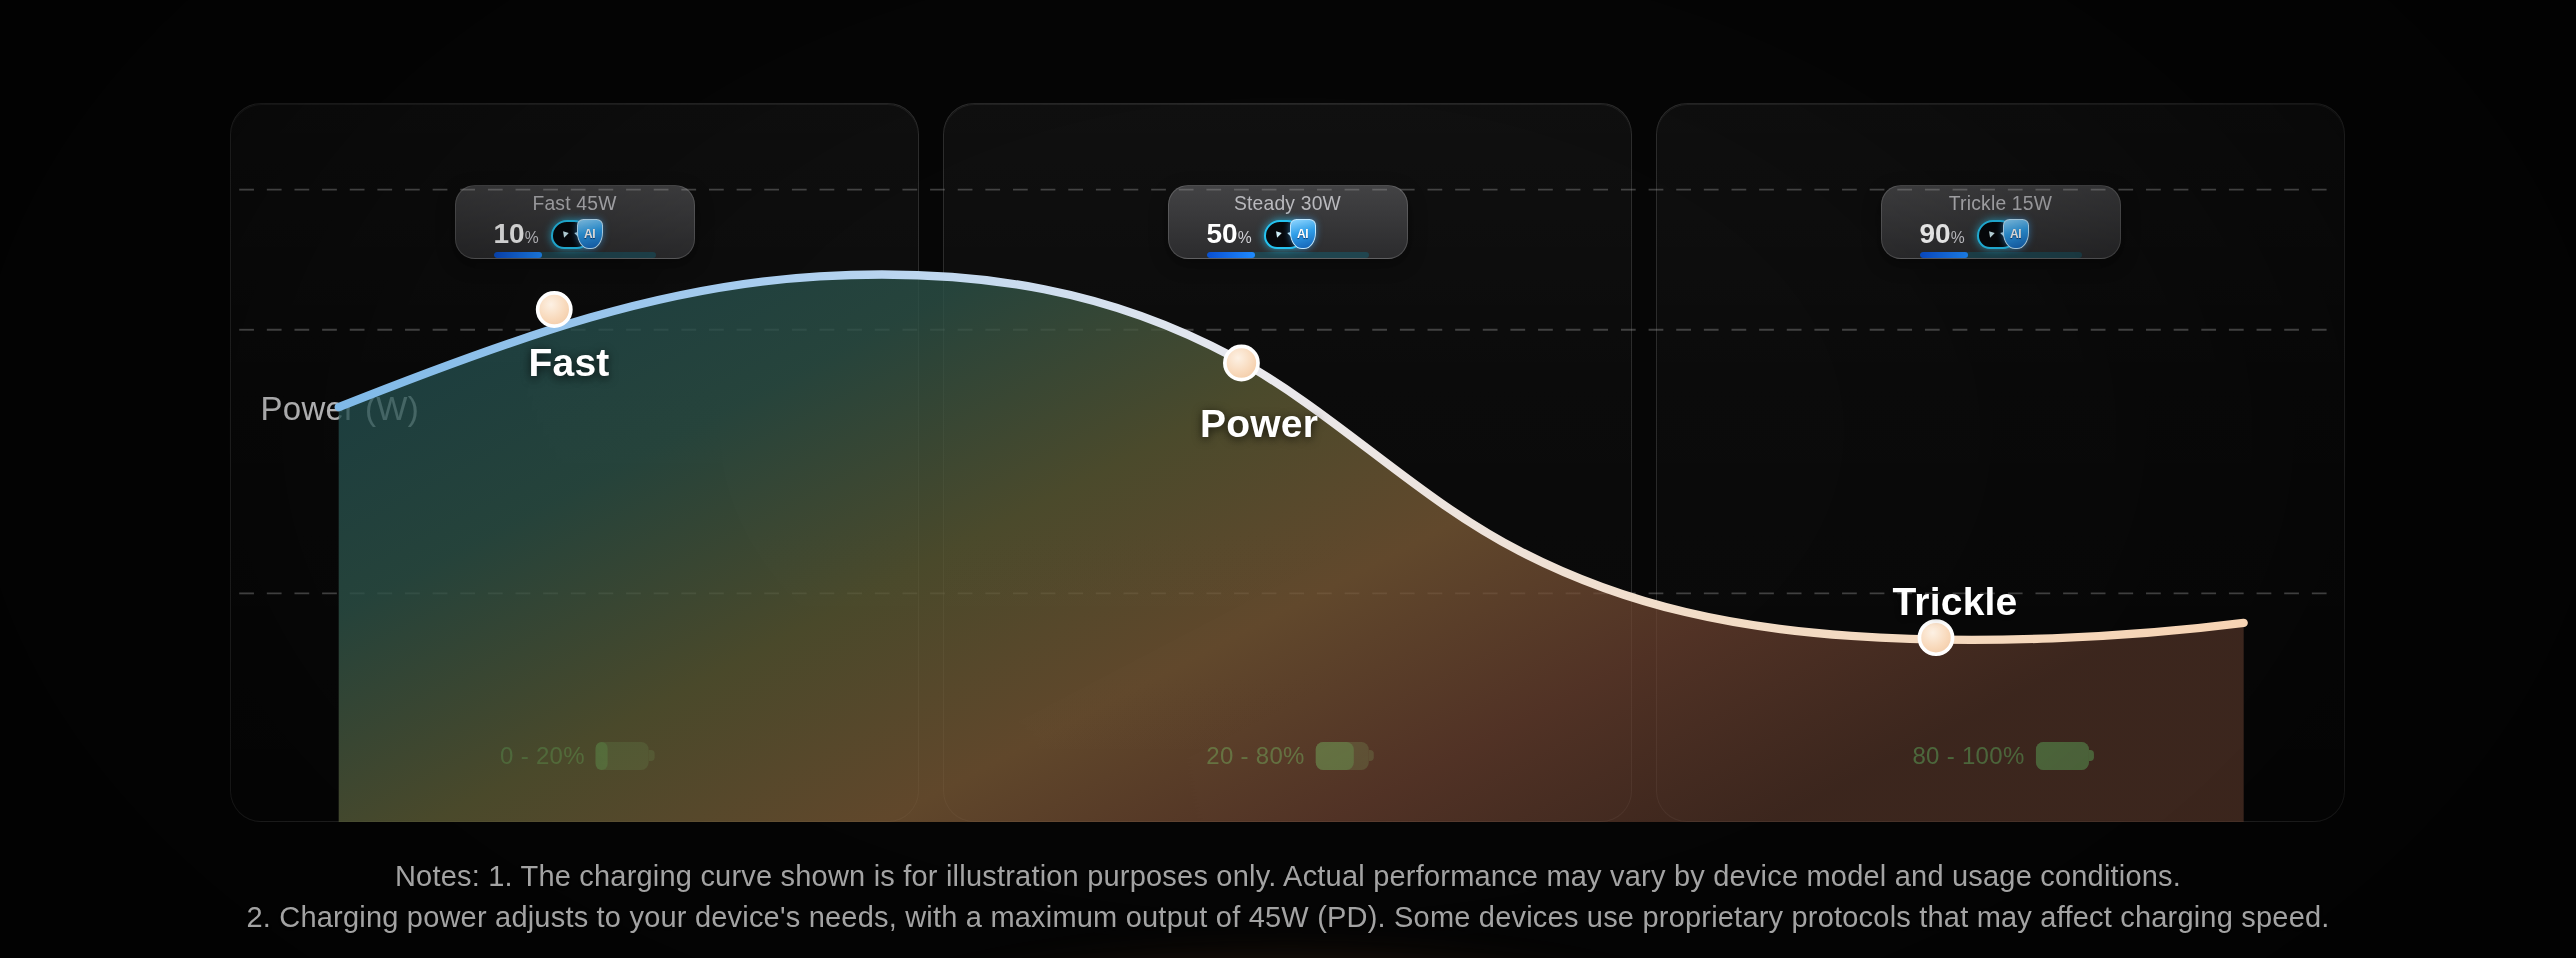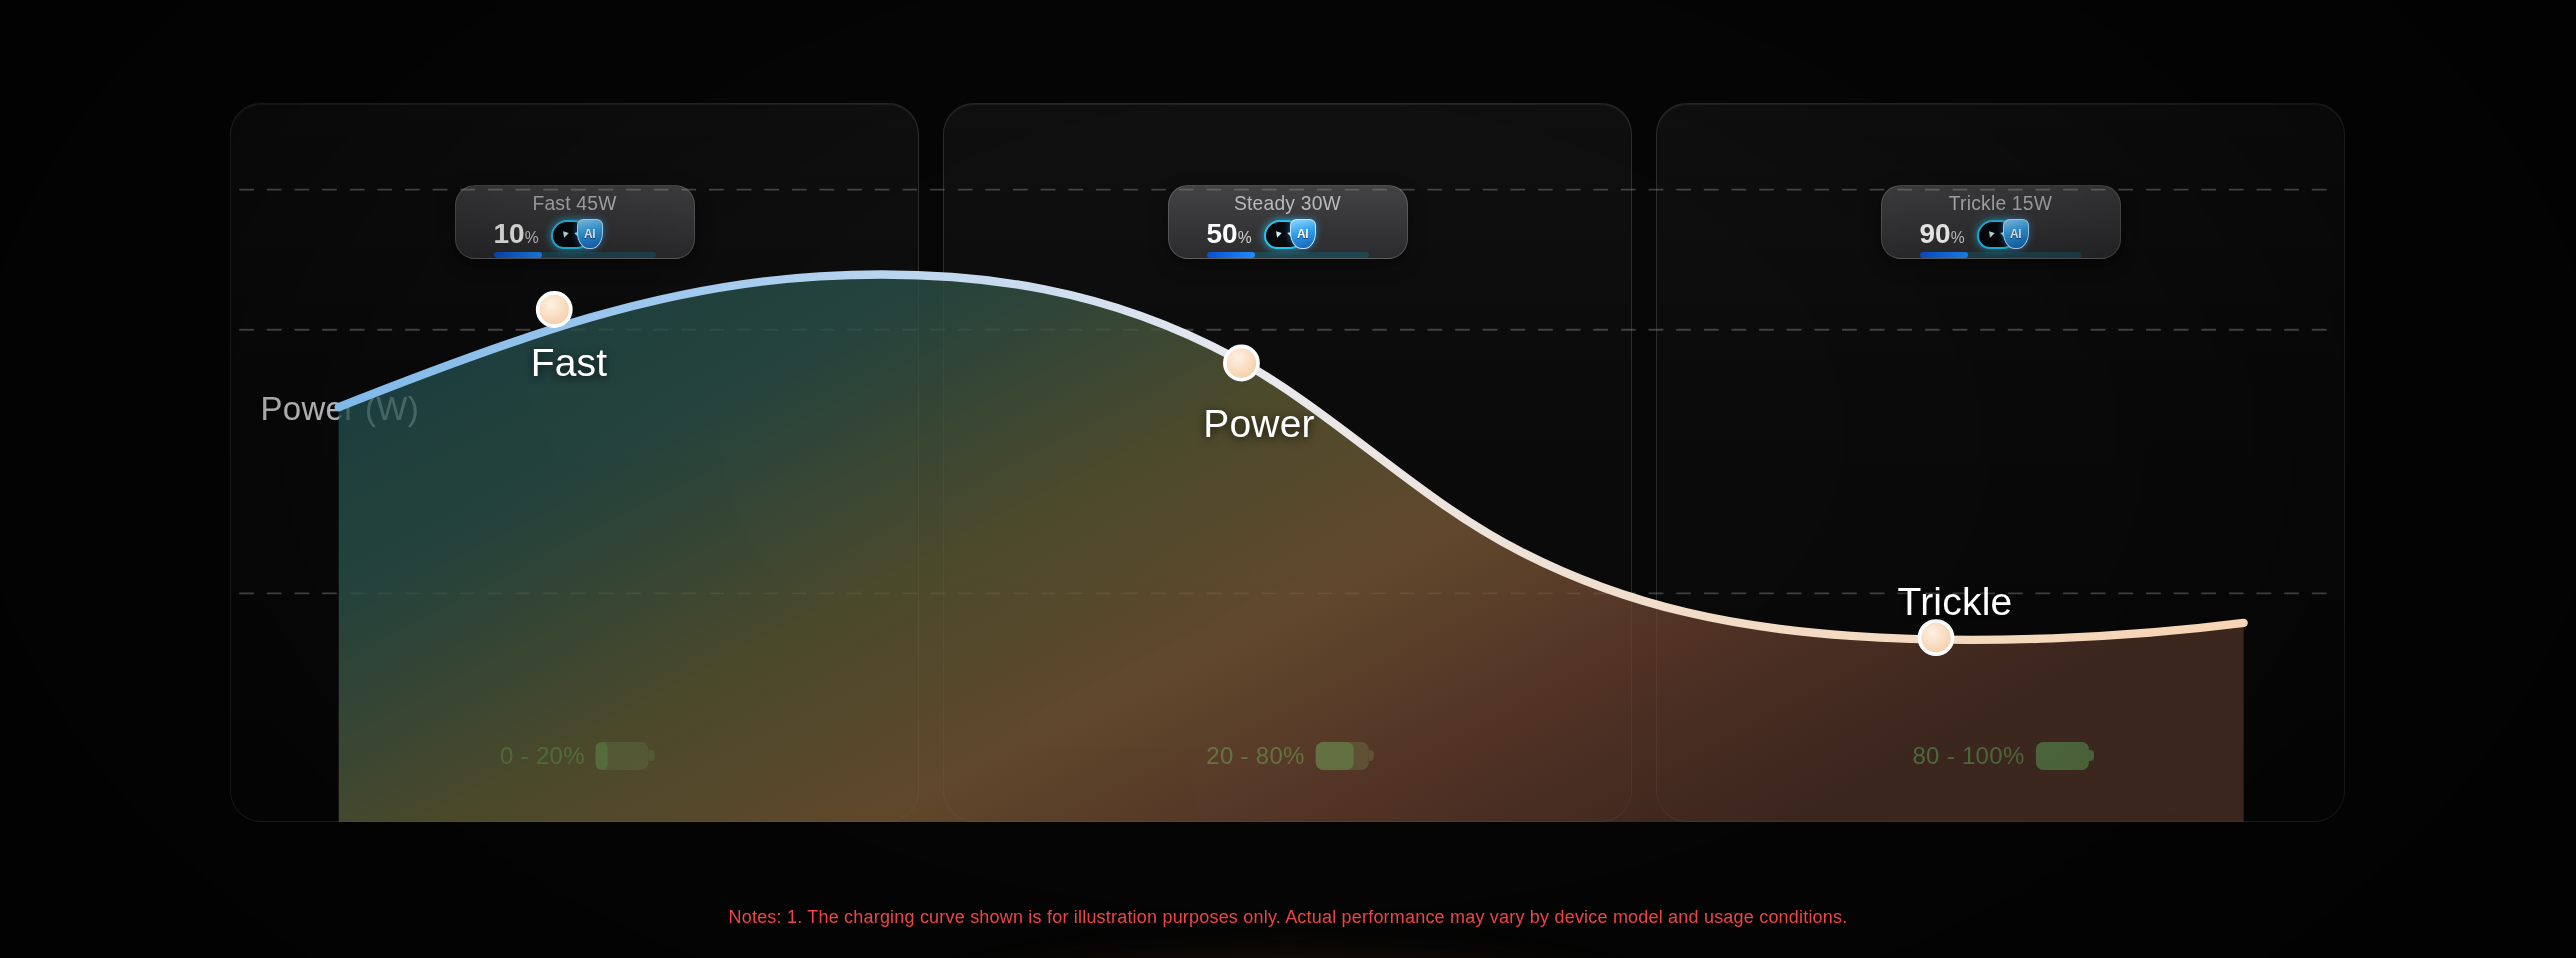--- a/index.html
+++ b/index.html
@@ -128,21 +128,21 @@
   
   #chart{
     position:absolute; left:230px; top:103px;
     width:2115px; height:719px;
     z-index:4; pointer-events:none;
   }
 
   
   .pt-label{
     position:absolute; z-index:7;
-    font-size:39px; font-weight:400; color:#ffffff;
+    font-size:39px; font-weight:700; color:#ffffff;
     letter-spacing:0.2px;
     text-shadow:0 1.8px 9.2px rgba(0,0,0,.7);
     transform:translateX(-50%);
     white-space:nowrap;
   }
 
   
   .range{
     position:absolute; bottom:51px; left:50%; transform:translateX(-50%);
     display:flex; align-items:center; gap:11px; z-index:6;
@@ -163,21 +163,21 @@
     border-radius:0 3.7px 3.7px 0; background:#2f6b3e;
   }
   .batt.full .batt-tip{ background:#3ddc6b; }
 
   
   #notes{
     position:absolute; left:0; right:0; bottom:20px;
     text-align:center; z-index:8;
   }
   .note-line{
-    font-size:18px; color:#ef4444; letter-spacing:0.2px; line-height:41px;
+    font-size:29px; color:#a3a3a3; letter-spacing:0.2px; line-height:41px;
     text-shadow:0 0.9px 3.7px rgba(0,0,0,.6);
   }
 </style>
 </head>
 <body>
 
 <div id="bg-base"></div>
 <div id="bg-warm"></div>
 <div id="bg-warm2"></div>
 
@@ -324,14 +324,15 @@
 </svg>
 
 <div class="pt-label" style="left:569px;  top:341px;">Fast</div>
 <div class="pt-label" style="left:1259px; top:402px;">Power</div>
 <div class="pt-label" style="left:1955px; top:580px;">Trickle</div>
 
 <div id="bg-vign"></div>
 
 <div id="notes">
   <div class="note-line">Notes: 1. The charging curve shown is for illustration purposes only. Actual performance may vary by device model and usage conditions.</div>
+  <div class="note-line">2. Charging power adjusts to your device's needs, with a maximum output of 45W (PD). Some devices use proprietary protocols that may affect charging speed.</div>
 </div>
 
 
 </body></html>

